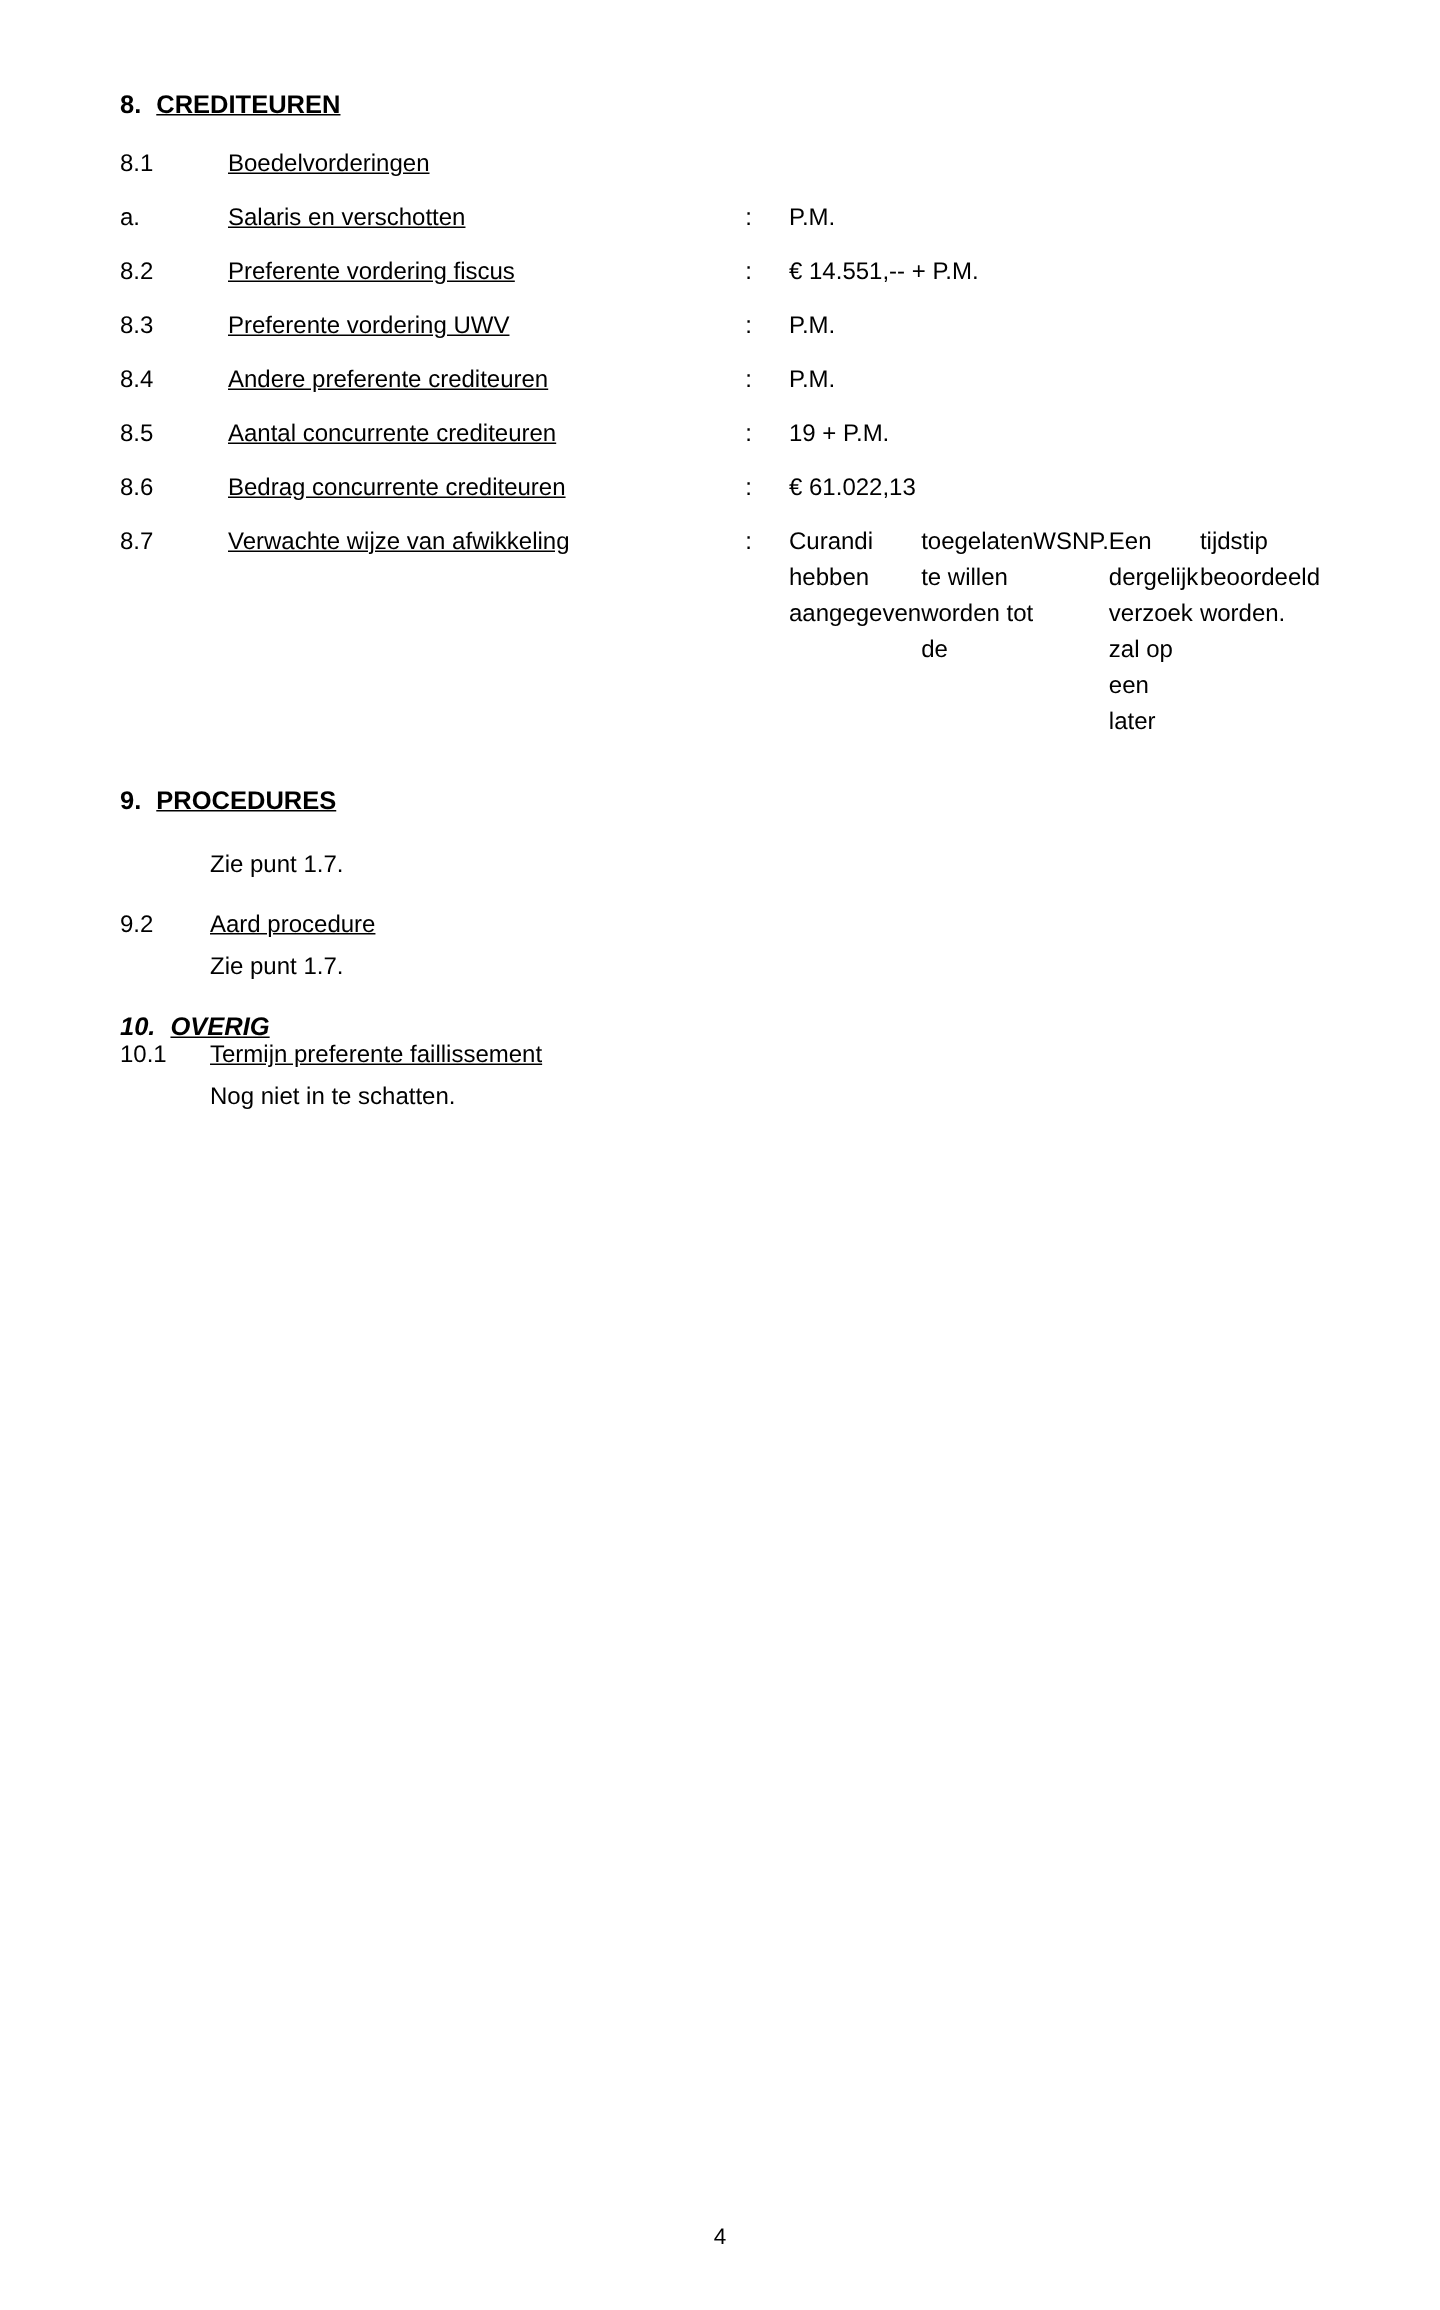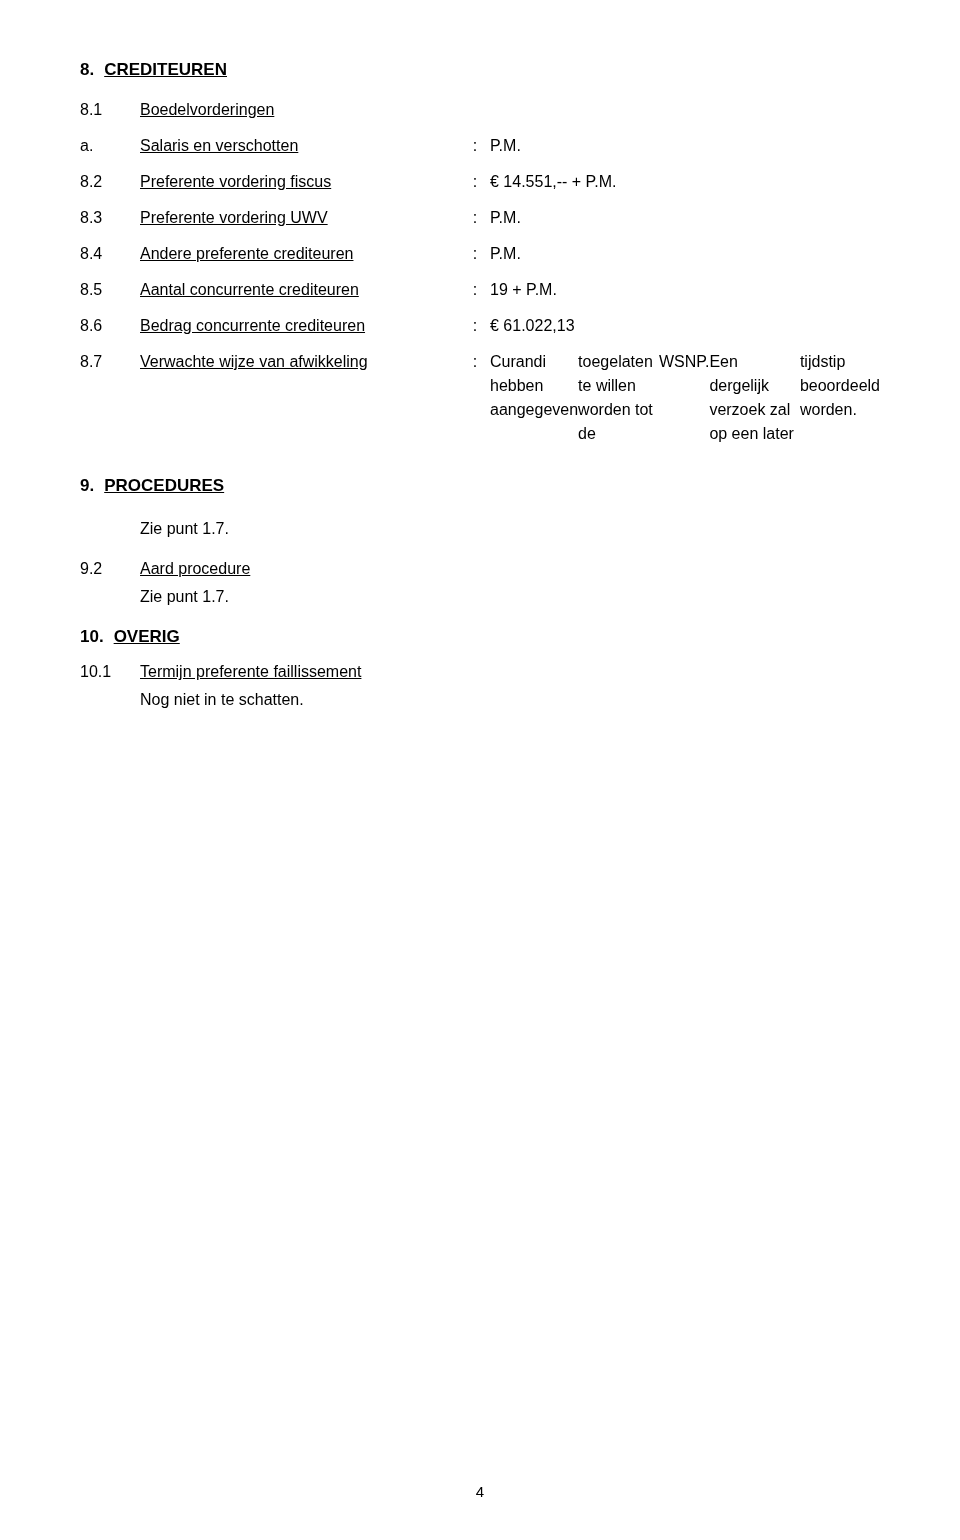--- a/index.html
+++ b/index.html
@@ -56,20 +56,21 @@
     .main-section-title {
       font-weight: bold;
       font-size: 17px;
       text-decoration: underline;
     }
 
     .item-row {
       display: flex;
       margin-bottom: 12px;
       line-height: 1.5;
+      gap: 12px;
     }
 
     .item-num {
       min-width: 60px;
       flex-shrink: 0;
     }
 
     .item-label {
       min-width: 320px;
       flex: 0 0 320px;
@@ -96,21 +97,21 @@
       line-height: 1.6;
     }
 
     .section-9-header {
       display: flex;
       margin-bottom: 20px;
     }
 
     .section-10-header {
       display: flex;
-      margin-bottom: 16px;
+      font-style: italic;
     }
 
     .page-number {
       position: absolute;
       bottom: 40px;
       left: 50%;
       transform: translateX(-50%);
       font-size: 15px;
     }
 

